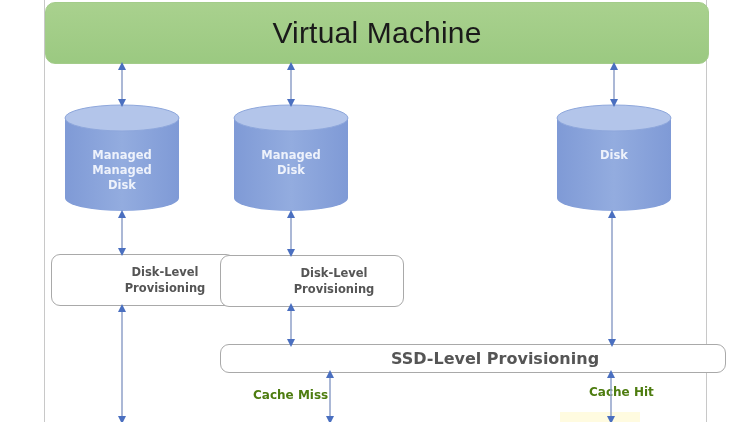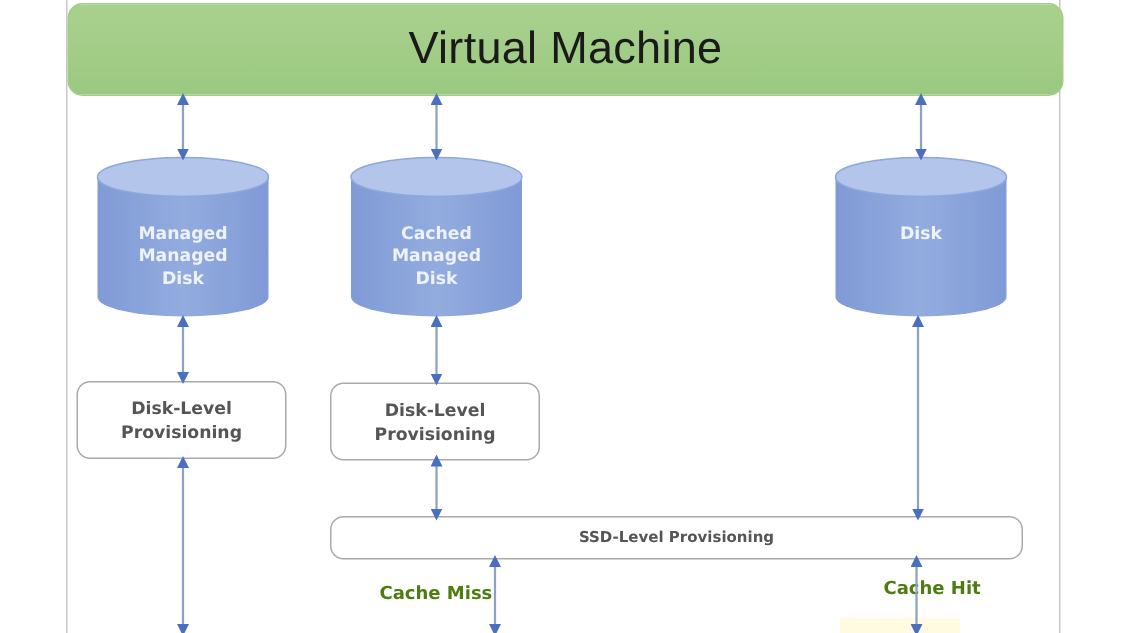--- a/index.html
+++ b/index.html
@@ -15,21 +15,21 @@
     .cyl { position: absolute; width: 116px; height: 108px; }
     .cyl svg { position: absolute; left: 0; top: 0; }
     .cyl-label {
       position: absolute; left: 0; right: 0; text-align: center;
       color: #eef2fb; font-weight: bold; font-size: 11.5px; line-height: 15px;
       font-family: "DejaVu Sans", sans-serif;
     }
     .box {
       position: absolute; border: 1.5px solid #a9a9a9; border-radius: 9px; background: #fff;
       display: flex; align-items: center; justify-content: center; text-align: center;
-      color: #555; font-weight: bold; font-size: 11.5px; line-height: 16px;
+      color: #555; font-weight: bold; font-size: 11.5px; line-height: 16px; padding-left: 44px;
     }
     .label-bold { position: absolute; font-weight: bold; font-size: 12px; color: #4d7c0f; }
     svg.arrows { position: absolute; left: 0; top: 0; }
     .yellow-glow { position: absolute; left: 560px; top: 412px; width: 80px; height: 10px; background: #fffbe0; }
   </style>
 </head>
 <body>
 
 <div class="frame-line" style="left:44px;"></div>
 <div class="frame-line" style="left:706px;"></div>
@@ -56,21 +56,20 @@
     <div>Disk</div>
   </div>
 </div>
 
 <div class="cyl" style="left:233px; top:104px;">
   <svg width="116" height="108">
     <path d="M1,14 L1,94 A57,13 0 0 0 115,94 L115,14 Z" fill="url(#cb)"></path>
     <ellipse cx="58" cy="14" rx="57" ry="13" fill="#b3c5ea" stroke="#8ea7dc" stroke-width="1"></ellipse>
   </svg>
   <div class="cyl-label" style="top:44px;">
-    <div>Cached</div>
     <div>Managed</div>
     <div>Disk</div>
   </div>
 </div>
 
 <div class="cyl" style="left:556px; top:104px;">
   <svg width="116" height="108">
     <path d="M1,14 L1,94 A57,13 0 0 0 115,94 L115,14 Z" fill="url(#cb)"></path>
     <ellipse cx="58" cy="14" rx="57" ry="13" fill="#b3c5ea" stroke="#8ea7dc" stroke-width="1"></ellipse>
   </svg>
@@ -86,21 +85,21 @@
   </div>
 </div>
 
 <div class="box" style="left:220px; top:255px; width:138px; height:50px;">
   <div>
     <div>Disk-Level</div>
     <div>Provisioning</div>
   </div>
 </div>
 
-<div class="box" style="left:220px; top:344px; width:460px; height:27px; font-size:10px;text-align:right;">
+<div class="box" style="left:220px; top:344px; width:460px; height:27px; font-size:16px;text-align:right;">
   <span>SSD-Level Provisioning</span>
 </div>
 
 <div class="label-bold" style="left:253px; top:388px;">Cache Miss</div>
 <div class="label-bold" style="left:541px; top:385px;margin-left:48px;">Cache Hit</div>
 
 <div class="yellow-glow"></div>
 
 <svg class="arrows" width="750" height="422">
   <defs>

